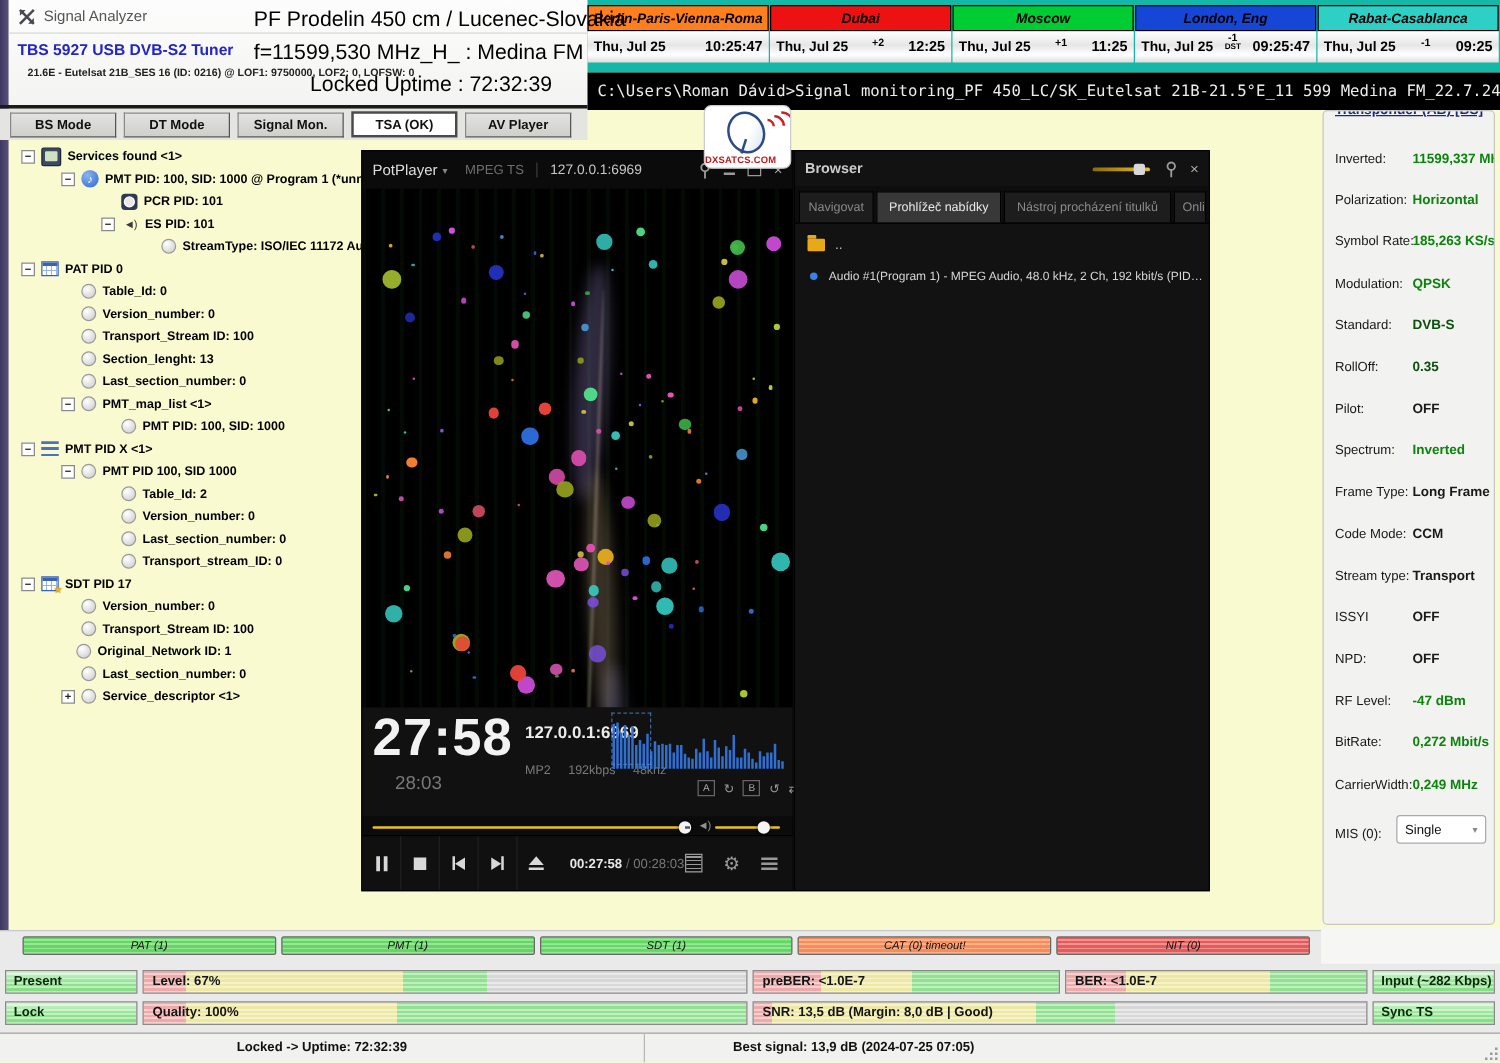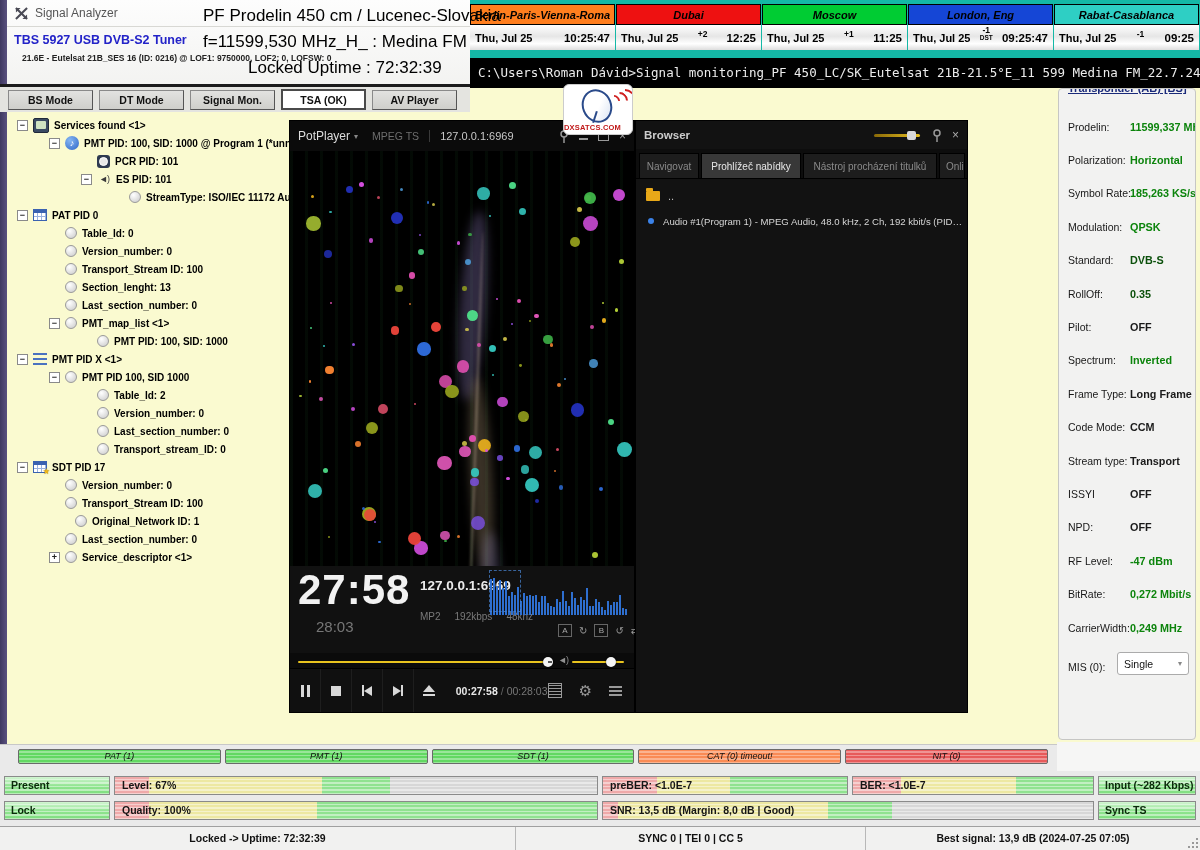--- a/index.html
+++ b/index.html
@@ -372,21 +372,21 @@
     <div class="trow" style="padding-left: 42px;">
       <span class="expsp"></span>
       <span class="tico i-ball"></span>
       <span class="tlabel">Version_number: 0</span>
     </div>
     <div class="trow" style="padding-left: 42px;">
       <span class="expsp"></span>
       <span class="tico i-ball"></span>
       <span class="tlabel">Transport_Stream ID: 100</span>
     </div>
-    <div class="trow" style="padding-left: 52px;">
+    <div class="trow" style="padding-left: 38px;">
       <span class="expsp"></span>
       <span class="tico i-ball"></span>
       <span class="tlabel">Original_Network ID: 1</span>
     </div>
     <div class="trow" style="padding-left: 42px;">
       <span class="expsp"></span>
       <span class="tico i-ball"></span>
       <span class="tlabel">Last_section_number: 0</span>
     </div>
     <div class="trow" style="padding-left: 42px;">
@@ -676,21 +676,21 @@
     <span id="b-item">Audio #1(Program 1) - MPEG Audio, 48.0 kHz, 2 Ch, 192 kbit/s (PID:0x006…</span>
   </div>
 </div>
 
 <div class="abs" id="right-panel">
   <div id="tp-header">
       <span>Transponder (AB) [BS]</span>
     </div>
   <div id="tp-rows">
       <div class="tprow">
-        <span class="tplabel">Prodelin:</span>
+        <span class="tplabel">Inverted:</span>
         <span class="tpvalue" style="color: rgb(12, 132, 12);">11599,337 MHz</span>
       </div>
       <div class="tprow">
         <span class="tplabel">Polarization:</span>
         <span class="tpvalue" style="color: rgb(12, 132, 12);">Horizontal</span>
       </div>
       <div class="tprow">
         <span class="tplabel">Symbol Rate:</span>
         <span class="tpvalue" style="color: rgb(12, 132, 12);">185,263 KS/s</span>
       </div>
@@ -786,16 +786,15 @@
 <div class="meter" id="m-quality" style="left: 114px; top: 801px; width: 484px; background: repeating-linear-gradient(0deg, rgba(255, 255, 255, 0.45) 0px, rgba(255, 255, 255, 0.45) 1.5px, transparent 1.5px, transparent 3.5px), linear-gradient(90deg, rgb(239, 169, 169) 0%, rgb(239, 169, 169) 7%, rgb(237, 232, 162) 7%, rgb(237, 232, 162) 42%, rgb(144, 226, 144) 42%, rgb(144, 226, 144) 100%);">
     <span class="mlabel">Quality: 100%</span>
   </div>
 <div class="meter" id="m-snr" style="left: 602px; top: 801px; width: 492px; background: repeating-linear-gradient(0deg, rgba(255, 255, 255, 0.45) 0px, rgba(255, 255, 255, 0.45) 1.5px, transparent 1.5px, transparent 3.5px), linear-gradient(90deg, rgb(239, 169, 169) 0%, rgb(239, 169, 169) 3%, rgb(237, 232, 162) 3%, rgb(237, 232, 162) 46%, rgb(144, 226, 144) 46%, rgb(144, 226, 144) 59%, rgb(215, 215, 215) 59%, rgb(215, 215, 215) 100%);">
     <span class="mlabel">SNR: 13,5 dB (Margin: 8,0 dB | Good)</span>
   </div>
 <div class="gbar" style="left:1098px;top:801px;width:98px">Sync TS</div>
 
 <div class="abs" id="statusbar">
   <span class="sseg s1">Locked -&gt; Uptime: 72:32:39</span>
-  <span class="sseg s2">SYNC 0 | TEI 0 | CC 5</span>
   <span class="sseg s3">Best signal: 13,9 dB (2024-07-25 07:05)</span>
   <span id="grip"></span>
 </div>
 
 </body></html>

